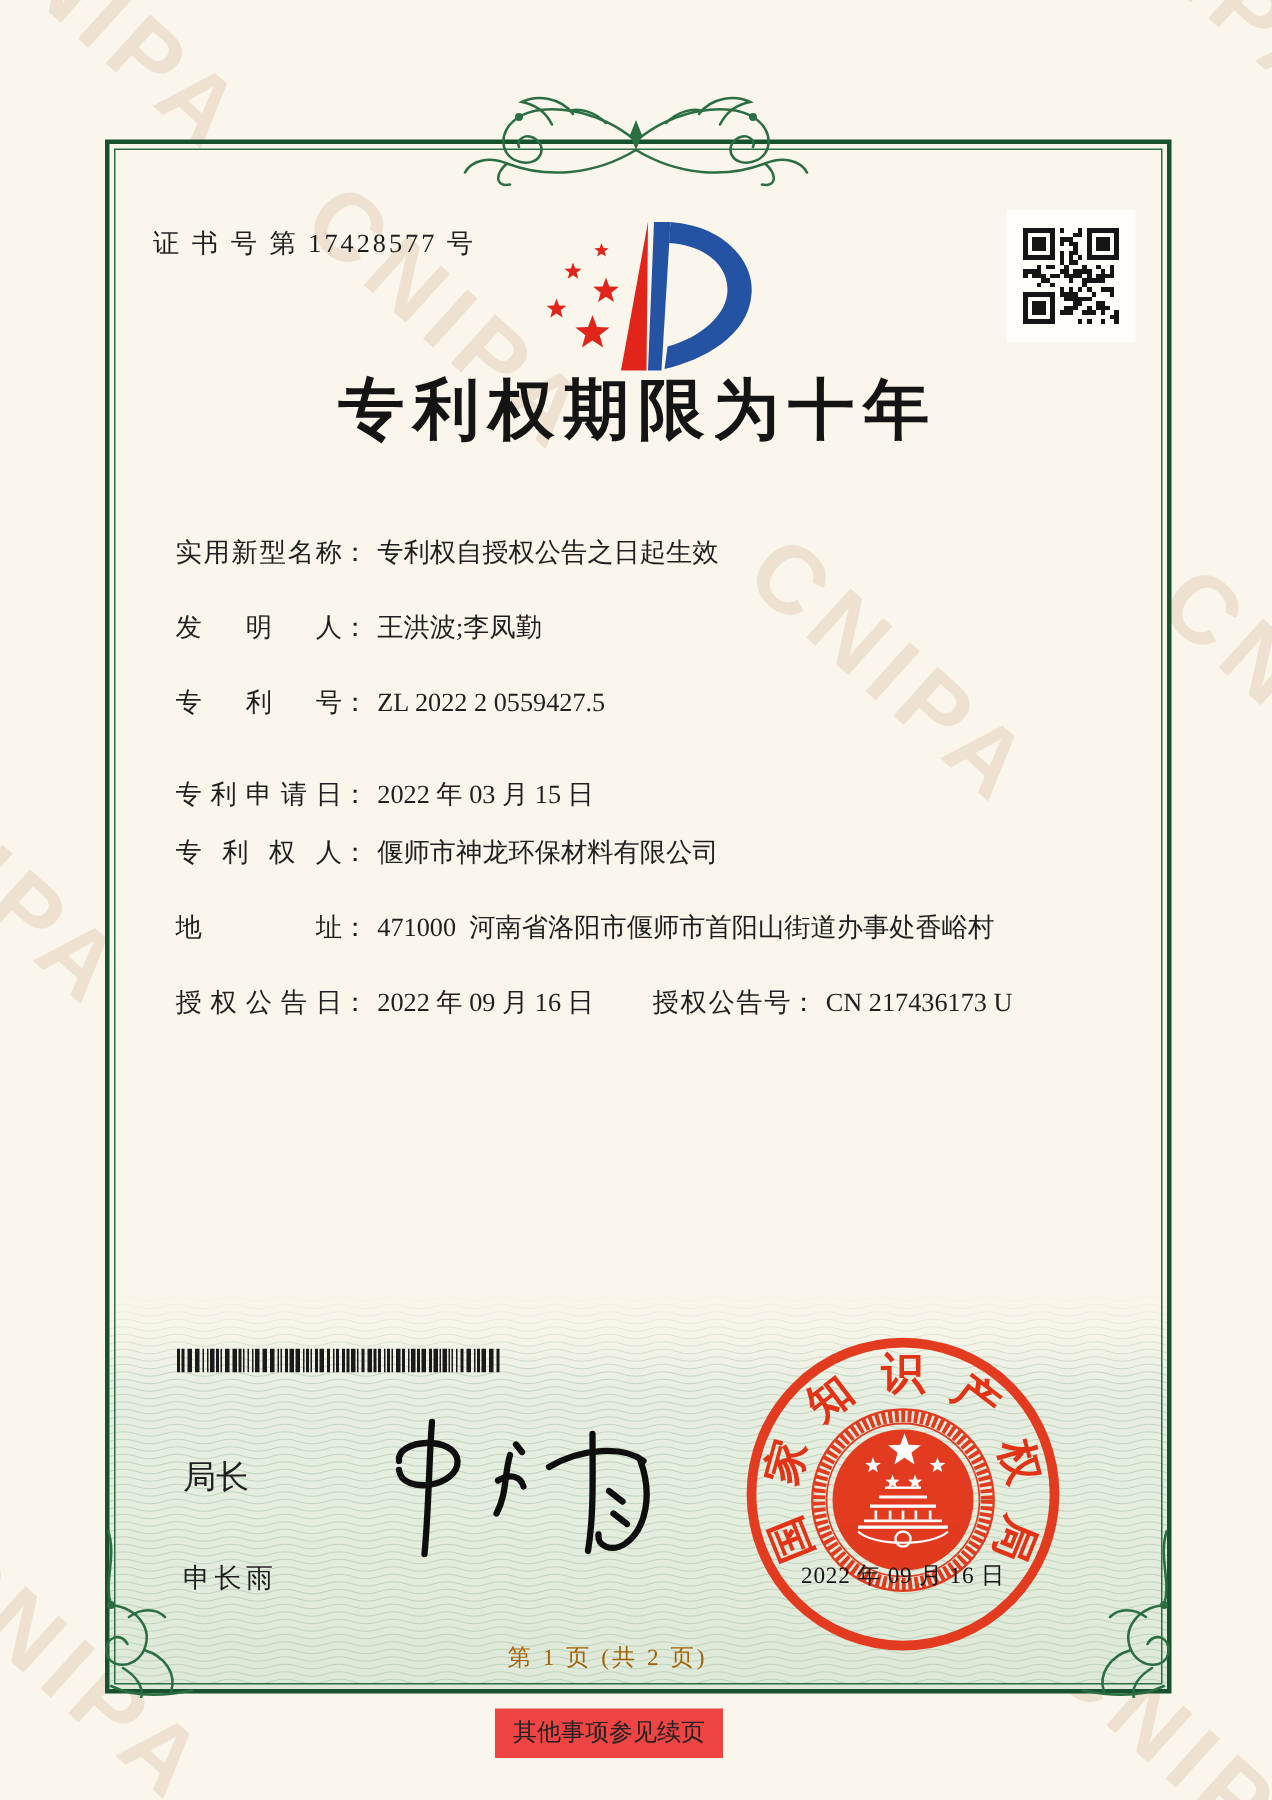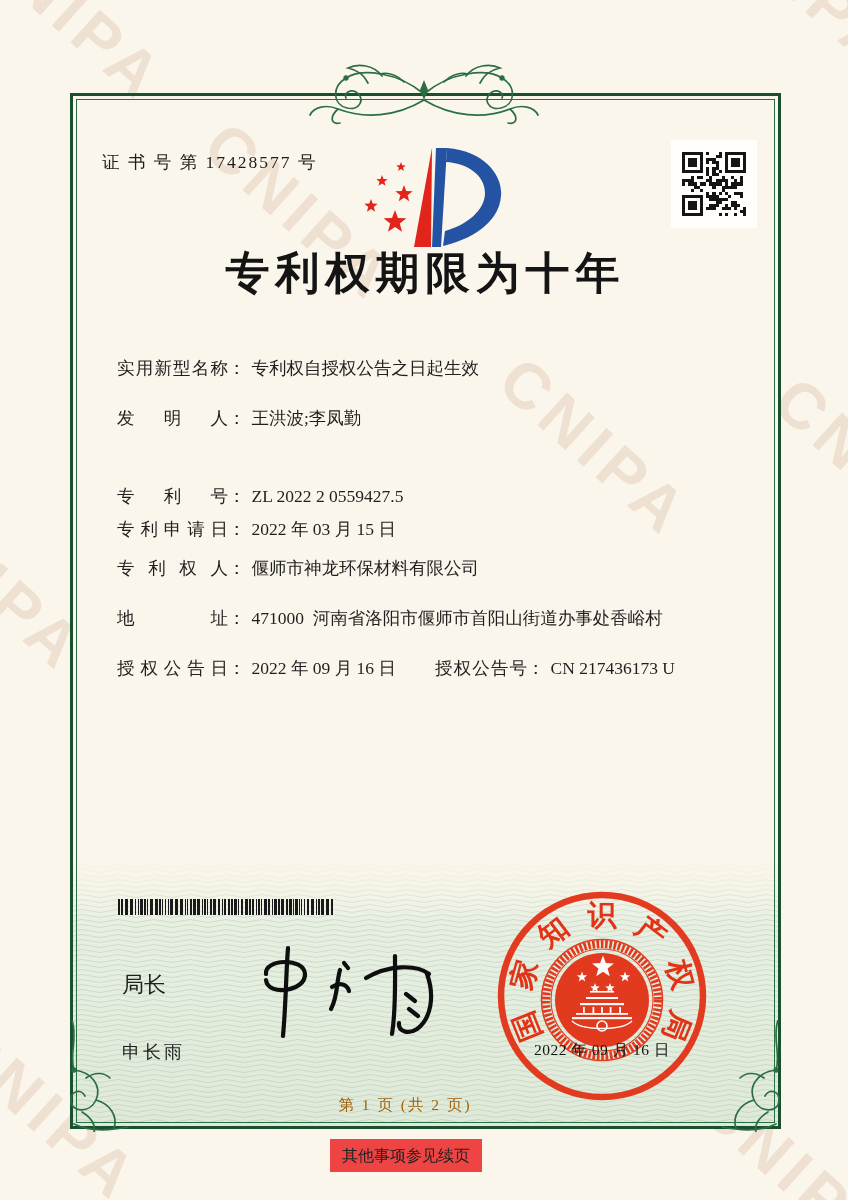--- a/index.html
+++ b/index.html
@@ -259,21 +259,21 @@
         <rect x="17" y="20" width="1" height="1" fill="#151515"></rect>
         <rect x="20" y="20" width="1" height="1" fill="#151515"></rect>
       </svg>
   </div>
 
   <h1 class="title">专利权期限为十年</h1>
 
   <div id="fields">
       <div class="frow" style="top: 356px;"><span class="flabel">实用新型名称</span><span class="fcolon">：</span><span class="fvalue">专利权自授权公告之日起生效</span></div>
       <div class="frow" style="top: 406px;"><span class="flabel">发明人</span><span class="fcolon">：</span><span class="fvalue">王洪波;李凤勤</span></div>
-      <div class="frow" style="top: 456px; margin-top: 28px;"><span class="flabel">专利号</span><span class="fcolon">：</span><span class="fvalue">ZL 2022 2 0559427.5</span></div>
+      <div class="frow" style="top: 456px;"><span class="flabel">专利号</span><span class="fcolon">：</span><span class="fvalue">ZL 2022 2 0559427.5</span></div>
       <div class="frow" style="top: 506px; margin-top: 11px;"><span class="flabel">专利申请日</span><span class="fcolon">：</span><span class="fvalue">2022 年 03 月 15 日</span></div>
       <div class="frow" style="top: 556px;"><span class="flabel">专利权人</span><span class="fcolon">：</span><span class="fvalue">偃师市神龙环保材料有限公司</span></div>
       <div class="frow" style="top: 606px;"><span class="flabel">地址</span><span class="fcolon">：</span><span class="fvalue">471000  河南省洛阳市偃师市首阳山街道办事处香峪村</span></div>
       <div class="frow" style="top: 656px;"><span class="flabel">授权公告日</span><span class="fcolon">：</span><span class="fvalue">2022 年 09 月 16 日</span><span class="fgroup2"><span class="flabel2">授权公告号</span><span class="fcolon">：</span><span class="fvalue">CN 217436173 U</span></span></div>
     </div>
 
 
   <div class="barcode">
     <svg id="barcode-svg" width="219" height="16">
         <rect x="0" y="0" width="2" height="16" fill="#191919"></rect>

